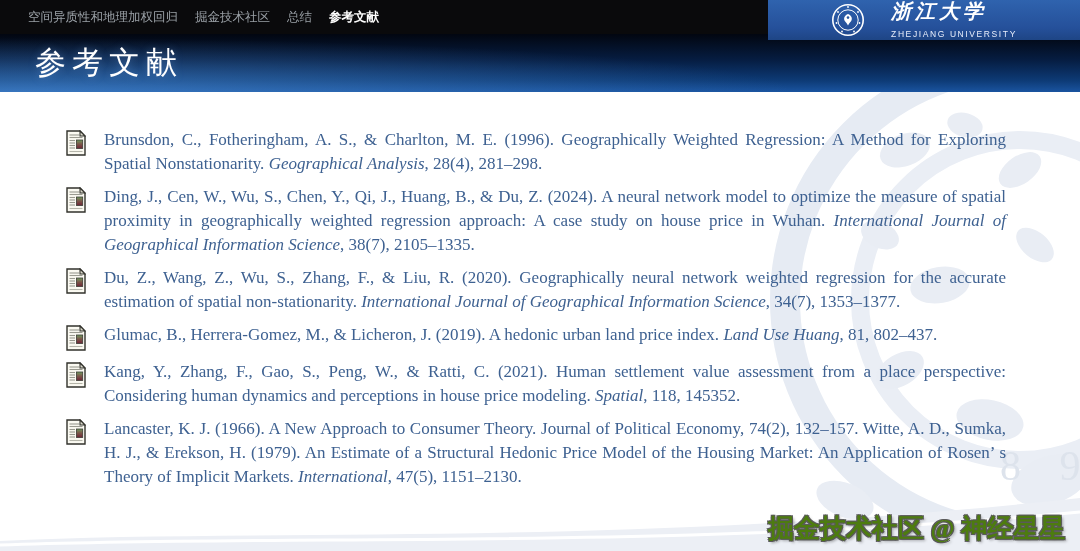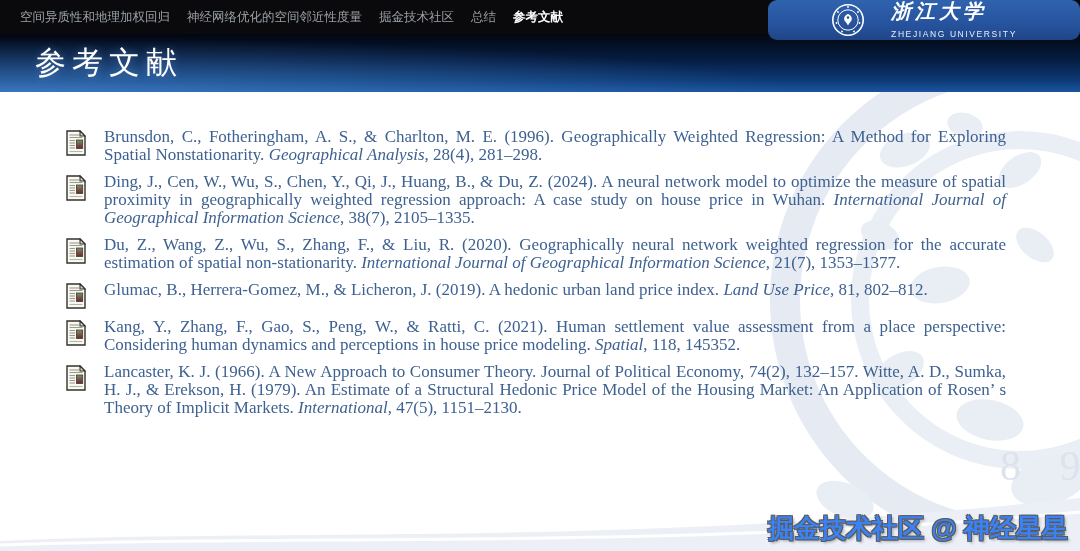--- a/index.html
+++ b/index.html
@@ -1,29 +1,29 @@
 <!DOCTYPE html>
 <html><head>
 <meta charset="utf-8">
 <style>
   html,body{margin:0;padding:0;background:#888;}
   .slide{position:relative;width:1080px;height:551px;background:#ffffff;overflow:hidden;
          font-family:"Liberation Serif",serif;}
 
   
   .navbar{position:absolute;top:0;left:0;width:100%;height:34px;background:#0a0a0c;
-          display:flex;align-items:center;gap:17px;padding-left:20px;box-sizing:border-box;
+          display:flex;align-items:center;gap:17px;padding-left:28px;box-sizing:border-box;
           font-family:"DejaVu Sans",sans-serif;font-size:12.5px;color:#9aa0a6;z-index:6;}
   .nav-item{white-space:nowrap;cursor:pointer;}
   .nav-item.active{color:#ffffff;font-weight:bold;}
 
   
   .logo-panel{position:absolute;top:0;right:0;width:312px;height:40px;z-index:7;
               background:linear-gradient(180deg,#2f63ae 0%,#25509a 70%,#1e4585 100%);
-              display:flex;align-items:center;justify-content:center;gap:26px;border-radius:9px;}
+              display:flex;align-items:center;justify-content:center;gap:26px;}
   .logo-txt{display:flex;flex-direction:column;line-height:1;}
   .logo-cn{color:#fff;font-size:20px;font-weight:bold;letter-spacing:4px;
            font-family:"DejaVu Serif",serif;font-style:italic;}
   .logo-en{color:#e8eefb;font-size:8.5px;letter-spacing:1.6px;margin-top:9px;
            font-family:"Liberation Sans",sans-serif;}
 
   
   .titlebar{position:absolute;top:34px;left:0;width:100%;height:58px;z-index:5;
             background:linear-gradient(180deg,#020610 0%,#061d42 45%,#0d3a75 80%,#1a54a0 100%);}
   .titlebar::before{content:'';position:absolute;inset:0;
@@ -34,27 +34,27 @@
                text-shadow:0 0 8px rgba(130,180,255,.35);}
 
   
   .bg-decor{position:absolute;inset:0;z-index:0;pointer-events:none;}
 
   
   .refs{position:absolute;left:66px;top:128px;width:948px;z-index:2;
         display:flex;flex-direction:column;gap:9px;}
   .ref{display:flex;gap:18px;}
   .ref-icon{flex:none;width:20px;height:26px;margin-top:2px;}
-  .ref-text{width:902px;font-size:17px;line-height:18px;color:#3e6191;
+  .ref-text{width:902px;font-size:17px;line-height:24px;color:#3e6191;
             text-align:justify;font-family:"Liberation Serif",serif;}
   .ref-text em{font-style:italic;}
 
   
   .overlay-watermark{position:absolute;left:768px;top:511px;z-index:9;white-space:nowrap;
-      font-family:Liberation Sans, sans-serif;font-size:26px;font-weight:bold;color:#3b82f6;
+      font-family:Liberation Serif, serif;font-size:26px;font-weight:bold;color:#4d7c0f;
       text-shadow:-1px -1px 0 #5a5a5a,1px -1px 0 #5a5a5a,-1px 1px 0 #5a5a5a,
                   1px 1px 0 #5a5a5a,2px 2px 3px rgba(0,0,0,.35);}
 </style>
 </head>
 <body>
 
 <div class="slide">
 
   <svg class="bg-decor" viewBox="0 0 1080 551" xmlns="http://www.w3.org/2000/svg">
     <circle cx="1020" cy="300" r="235" fill="none" stroke="#e6ebf3" stroke-width="30"></circle>
@@ -71,21 +71,20 @@
       <ellipse cx="1050" cy="480" rx="40" ry="24" transform="rotate(-18 1050 480)"></ellipse>
       <ellipse cx="845" cy="500" rx="30" ry="17" transform="rotate(22 845 500)"></ellipse>
     </g>
     <text x="1000" y="480" font-size="42" fill="#dde3ec" font-family="'Liberation Serif',serif" letter-spacing="14">8 9</text>
     <path d="M0,541 C260,528 620,548 1080,498 L1080,551 L0,551 Z" fill="#eceff5"></path>
     <path d="M0,545 C300,534 680,550 1080,512" fill="none" stroke="#ffffff" stroke-width="3"></path>
   </svg>
 
   <div class="navbar" id="navbar">
       <span class="nav-item">空间异质性和地理加权回归</span>
-      <span class="nav-item">神经网络优化的空间邻近性度量</span>
       <span class="nav-item">掘金技术社区</span>
       <span class="nav-item">总结</span>
       <span class="nav-item active">参考文献</span>
     </div>
 
   <div class="logo-panel">
     <svg width="34" height="34" viewBox="0 0 34 34">
       <circle cx="17" cy="17" r="15.2" fill="none" stroke="#ffffff" stroke-width="1.6"></circle>
       <circle cx="17" cy="17" r="10.2" fill="none" stroke="#ffffff" stroke-width="1"></circle>
       <path d="M17 11 c-3.4 1.4 -4.8 4.4 -3.2 7 c1 1.6 2.4 2.4 3.2 4.6 c0.8 -2.2 2.2 -3 3.2 -4.6 c1.6 -2.6 0.2 -5.6 -3.2 -7 z" fill="#ffffff"></path>
@@ -168,43 +167,43 @@
     <path d="M14,1 l5,5 h-5 z" fill="#d9d8ca" stroke="#32322c" stroke-width="1.1"></path>
     <line x1="3.5" y1="5" x2="13" y2="5" stroke="#9a9a90" stroke-width="1.1"></line>
     <line x1="3.5" y1="7.5" x2="16.5" y2="7.5" stroke="#9a9a90" stroke-width="1.1"></line>
     <line x1="3.5" y1="10.5" x2="9" y2="10.5" stroke="#9a9a90" stroke-width="1.1"></line>
     <line x1="3.5" y1="13" x2="9" y2="13" stroke="#9a9a90" stroke-width="1.1"></line>
     <line x1="3.5" y1="15.5" x2="9" y2="15.5" stroke="#9a9a90" stroke-width="1.1"></line>
     <line x1="3.5" y1="18" x2="9" y2="18" stroke="#9a9a90" stroke-width="1.1"></line>
     <line x1="3.5" y1="21.5" x2="16.5" y2="21.5" stroke="#b5b5aa" stroke-width="1.1"></line>
     <rect x="10.5" y="10" width="6.2" height="8.5" fill="url(#imgGrad)" stroke="#3a3a34" stroke-width="0.8"></rect>
   </svg>
-<div class="ref-text"><span>Du, Z., Wang, Z., Wu, S., Zhang, F., &amp; Liu, R. (2020). Geographically neural network weighted regression for the accurate estimation of spatial non-stationarity. </span><em>International Journal of Geographical Information Science</em><span>, 21(7), 1353–1377.</span></div>
-      </div>
-      <div class="ref">
-  <svg class="ref-icon" viewBox="0 0 20 26" xmlns="http://www.w3.org/2000/svg">
-    <defs>
-      <linearGradient id="imgGrad" x1="0" y1="0" x2="0" y2="1">
-        <stop offset="0" stop-color="#6f9a5e"></stop>
-        <stop offset="0.45" stop-color="#7c5a4a"></stop>
-        <stop offset="1" stop-color="#6e2335"></stop>
-      </linearGradient>
-    </defs>
-    <path d="M1,1 h13 l5,5 v19 h-18 z" fill="#fbfaf2" stroke="#32322c" stroke-width="1.4"></path>
-    <path d="M14,1 l5,5 h-5 z" fill="#d9d8ca" stroke="#32322c" stroke-width="1.1"></path>
-    <line x1="3.5" y1="5" x2="13" y2="5" stroke="#9a9a90" stroke-width="1.1"></line>
-    <line x1="3.5" y1="7.5" x2="16.5" y2="7.5" stroke="#9a9a90" stroke-width="1.1"></line>
-    <line x1="3.5" y1="10.5" x2="9" y2="10.5" stroke="#9a9a90" stroke-width="1.1"></line>
-    <line x1="3.5" y1="13" x2="9" y2="13" stroke="#9a9a90" stroke-width="1.1"></line>
-    <line x1="3.5" y1="15.5" x2="9" y2="15.5" stroke="#9a9a90" stroke-width="1.1"></line>
-    <line x1="3.5" y1="18" x2="9" y2="18" stroke="#9a9a90" stroke-width="1.1"></line>
-    <line x1="3.5" y1="21.5" x2="16.5" y2="21.5" stroke="#b5b5aa" stroke-width="1.1"></line>
-    <rect x="10.5" y="10" width="6.2" height="8.5" fill="url(#imgGrad)" stroke="#3a3a34" stroke-width="0.8"></rect>
-  </svg>
-<div class="ref-text"><span>Glumac, B., Herrera-Gomez, M., &amp; Licheron, J. (2019). A hedonic urban land price index. </span><em>Land Use Price</em><span>, 81, 802–812.</span></div>
+<div class="ref-text"><span>Du, Z., Wang, Z., Wu, S., Zhang, F., &amp; Liu, R. (2020). Geographically neural network weighted regression for the accurate estimation of spatial non-stationarity. </span><em>International Journal of Geographical Information Science</em><span>, 34(7), 1353–1377.</span></div>
+      </div>
+      <div class="ref">
+  <svg class="ref-icon" viewBox="0 0 20 26" xmlns="http://www.w3.org/2000/svg">
+    <defs>
+      <linearGradient id="imgGrad" x1="0" y1="0" x2="0" y2="1">
+        <stop offset="0" stop-color="#6f9a5e"></stop>
+        <stop offset="0.45" stop-color="#7c5a4a"></stop>
+        <stop offset="1" stop-color="#6e2335"></stop>
+      </linearGradient>
+    </defs>
+    <path d="M1,1 h13 l5,5 v19 h-18 z" fill="#fbfaf2" stroke="#32322c" stroke-width="1.4"></path>
+    <path d="M14,1 l5,5 h-5 z" fill="#d9d8ca" stroke="#32322c" stroke-width="1.1"></path>
+    <line x1="3.5" y1="5" x2="13" y2="5" stroke="#9a9a90" stroke-width="1.1"></line>
+    <line x1="3.5" y1="7.5" x2="16.5" y2="7.5" stroke="#9a9a90" stroke-width="1.1"></line>
+    <line x1="3.5" y1="10.5" x2="9" y2="10.5" stroke="#9a9a90" stroke-width="1.1"></line>
+    <line x1="3.5" y1="13" x2="9" y2="13" stroke="#9a9a90" stroke-width="1.1"></line>
+    <line x1="3.5" y1="15.5" x2="9" y2="15.5" stroke="#9a9a90" stroke-width="1.1"></line>
+    <line x1="3.5" y1="18" x2="9" y2="18" stroke="#9a9a90" stroke-width="1.1"></line>
+    <line x1="3.5" y1="21.5" x2="16.5" y2="21.5" stroke="#b5b5aa" stroke-width="1.1"></line>
+    <rect x="10.5" y="10" width="6.2" height="8.5" fill="url(#imgGrad)" stroke="#3a3a34" stroke-width="0.8"></rect>
+  </svg>
+<div class="ref-text"><span>Glumac, B., Herrera-Gomez, M., &amp; Licheron, J. (2019). A hedonic urban land price index. </span><em>Land Use Huang</em><span>, 81, 802–437.</span></div>
       </div>
       <div class="ref">
   <svg class="ref-icon" viewBox="0 0 20 26" xmlns="http://www.w3.org/2000/svg">
     <defs>
       <linearGradient id="imgGrad" x1="0" y1="0" x2="0" y2="1">
         <stop offset="0" stop-color="#6f9a5e"></stop>
         <stop offset="0.45" stop-color="#7c5a4a"></stop>
         <stop offset="1" stop-color="#6e2335"></stop>
       </linearGradient>
     </defs>

